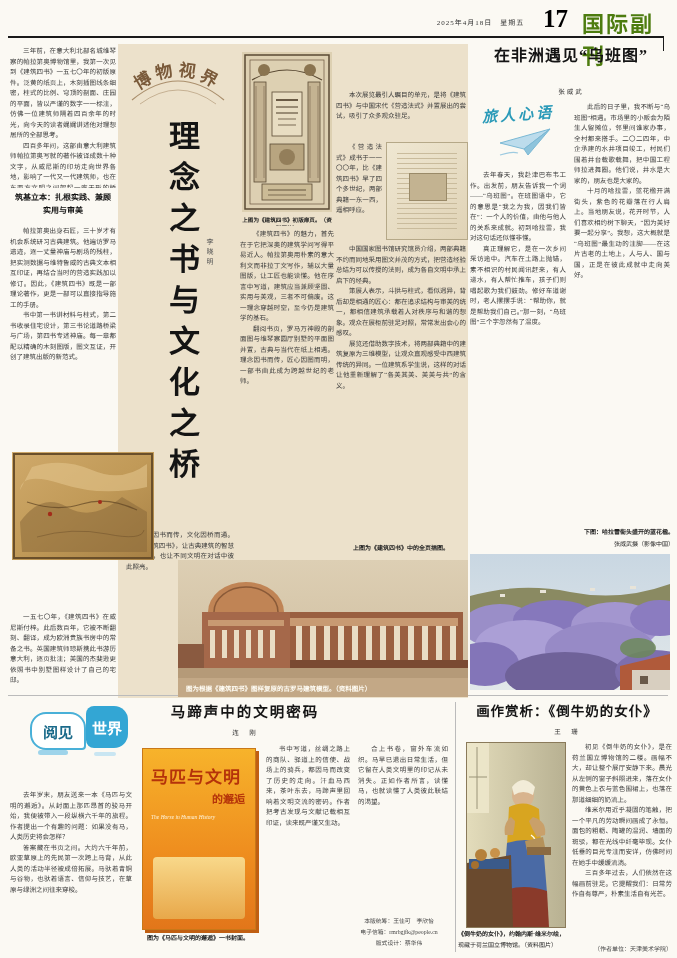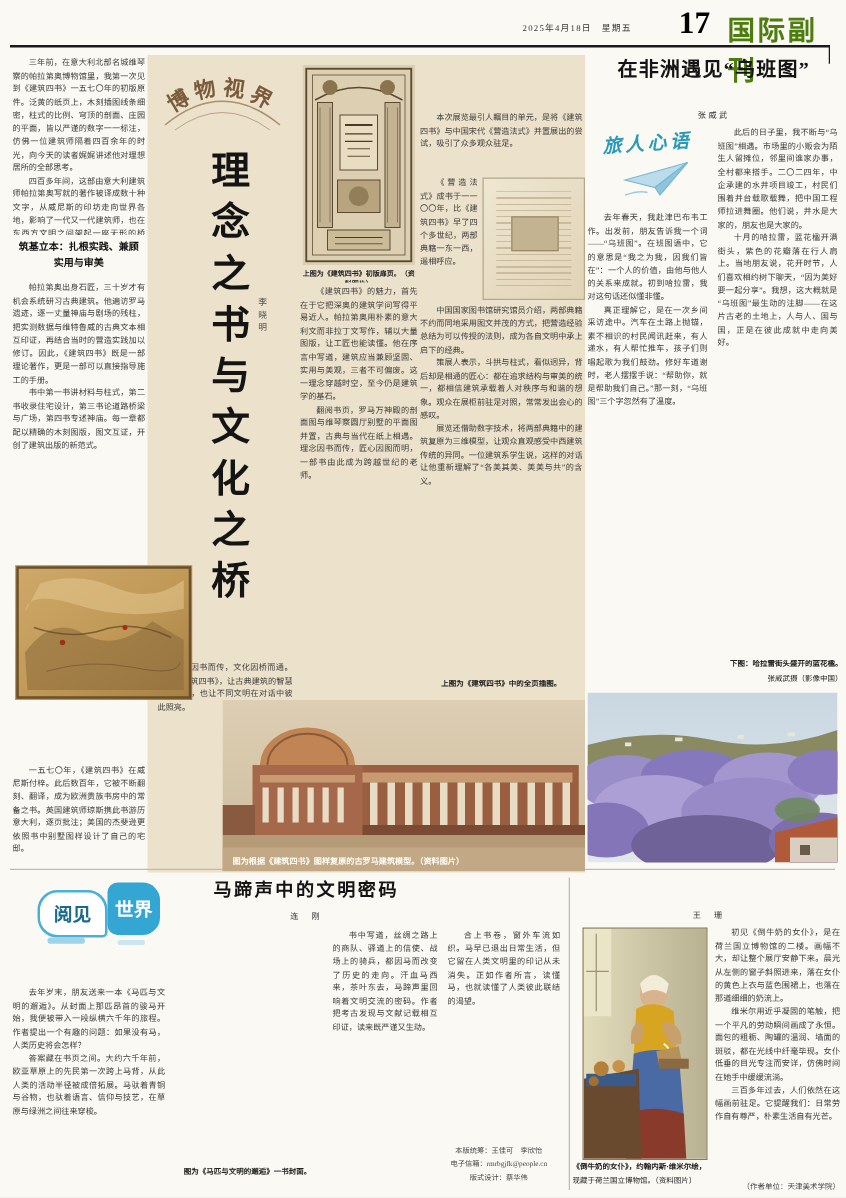--- a/index.html
+++ b/index.html
@@ -13,21 +13,21 @@
   .author{font-size:6.5px;color:#333;text-align:center;letter-spacing:2px;}
   .rule{background:#1a1a1a;}
   .thinrule{background:#bbb;}
   svg{display:block;}
 </style>
 </head>
 <body>
 
 <div id="page">
 
-  <div class="abs" style="left:418px;top:17px;width:125px;font-size:7px;letter-spacing:1px;color:#333;">2025年4月18日　星期五</div>
+  <div class="abs" style="left:418px;top:17px;width:125px;font-size:7px;letter-spacing:1px;color:#333;text-align:center;">2025年4月18日　星期五</div>
   <div class="abs" style="left:543px;top:5px;width:38px;font-size:25px;font-weight:900;color:#000000;">17</div>
   <div class="abs" style="left:582px;top:6px;width:92px;font-size:22px;font-weight:900;letter-spacing:2px;color:#4d7c0f;">国际副刊</div>
   <div class="abs rule" style="left:8px;top:36px;width:656px;height:1.5px;"></div>
   <div class="abs rule" style="left:662.5px;top:36px;width:1.5px;height:15px;"></div>
 
   <div class="abs body" style="left:10px;top:46px;width:106px;height:142px;">
       <p>三年前，在意大利北部名城维琴察的帕拉第奥博物馆里，我第一次见到《建筑四书》一五七〇年的初版原件。泛黄的纸页上，木刻插图线条细密，柱式的比例、穹顶的剖面、庄园的平面，皆以严谨的数字一一标注，仿佛一位建筑师隔着四百余年的时光，向今天的读者娓娓讲述他对理想居所的全部思考。</p>
       <p>四百多年间，这部由意大利建筑师帕拉第奥写就的著作被译成数十种文字，从威尼斯的印坊走向世界各地，影响了一代又一代建筑师，也在东西方文明之间架起一座无形的桥梁。</p>
     </div>
   <div class="abs subhead" style="left:12px;top:192px;width:102px;height:28px;">筑基立本：扎根实践、兼顾实用与审美</div>
@@ -245,35 +245,42 @@
       <div style="position:absolute;left:8px;top:44px;width:30px;height:5px;background:#9ed4ea;border-radius:3px;"></div>
       <div style="position:absolute;left:64px;top:46px;width:22px;height:4px;background:#c9e6f2;border-radius:3px;"></div>
     </div>
   </div>
 
   <div class="abs body" style="left:10px;top:790px;width:122px;height:164px;">
       <p>去年岁末，朋友送来一本《马匹与文明的邂逅》。从封面上那匹昂首的骏马开始，我便被带入一段纵横六千年的旅程。作者提出一个有趣的问题：如果没有马，人类历史将会怎样？</p>
       <p>答案藏在书页之间。大约六千年前，欧亚草原上的先民第一次跨上马背，从此人类的活动半径被成倍拓展。马驮着青铜与谷物，也驮着语言、信仰与技艺，在草原与绿洲之间往来穿梭。</p>
     </div>
 
+  <div class="abs" style="left:142px;top:748px;width:112px;height:180px;background:linear-gradient(180deg,#f7b32b,#ef8f1f 55%,#e2761a);box-shadow:3px 3px 0 #c05f12;border:0.5px solid #c87818;">
+    <div style="margin:14px 8px 0;font-size:17px;font-weight:900;color:#b5330a;letter-spacing:1px;">马匹与文明</div>
+    <div style="margin:2px 10px 0;text-align:right;font-size:11px;font-weight:900;color:#b5330a;">的邂逅</div>
+    <div style="margin:8px 8px 0;font-size:5.5px;color:#fff7e0;font-style:italic;">The Horse in Human History</div>
+    <div style="position:absolute;left:10px;bottom:10px;width:92px;height:62px;background:linear-gradient(180deg,#f8d88a,#e8a84a);border-radius:4px;"></div>
+  </div>
   <div class="abs caption" style="left:128px;top:934px;width:140px;height:11px;text-align:center;">图为《马匹与文明的邂逅》一书封面。</div>
 
   <div class="abs body" style="left:266px;top:744px;width:84px;height:210px;">
       <p>书中写道，丝绸之路上的商队、驿道上的信使、战场上的骑兵，都因马而改变了历史的走向。汗血马西来，茶叶东去，马蹄声里回响着文明交流的密码。作者把考古发现与文献记载相互印证，读来既严谨又生动。</p>
     </div>
   <div class="abs body" style="left:358px;top:744px;width:90px;height:166px;">
       <p>合上书卷，窗外车流如织。马早已退出日常生活，但它留在人类文明里的印记从未消失。正如作者所言，读懂马，也就读懂了人类彼此联结的渴望。</p>
     </div>
 
   <div class="abs" style="left:346px;top:916px;width:106px;height:38px;text-align:center;font-size:5.8px;line-height:1.9;color:#444;">
     <div>本版统筹：王佳可　李欣怡</div>
     <div>电子信箱：rmrbgjfk@people.cn</div>
     <div>版式设计：蔡华伟</div>
   </div>
 
+  <div class="abs" style="left:460px;top:700px;width:214px;height:20px;font-size:13.5px;font-weight:900;text-align:center;letter-spacing:1px;color:#141414;">画作赏析：《倒牛奶的女仆》</div>
   <div class="abs author" style="left:460px;top:726px;width:214px;">王　珊</div>
 
   <div class="abs" style="left:466px;top:742px;width:98px;height:184px;border:1px solid #8a7a5a;">
     <svg width="98" height="184" viewBox="0 0 98 184">
       <defs>
         <linearGradient id="wall" x1="0" y1="0" x2="1" y2="0">
           <stop offset="0" stop-color="#e3dcbb"></stop>
             <stop offset="1" stop-color="#b8b192"></stop>
         </linearGradient>
       </defs>

